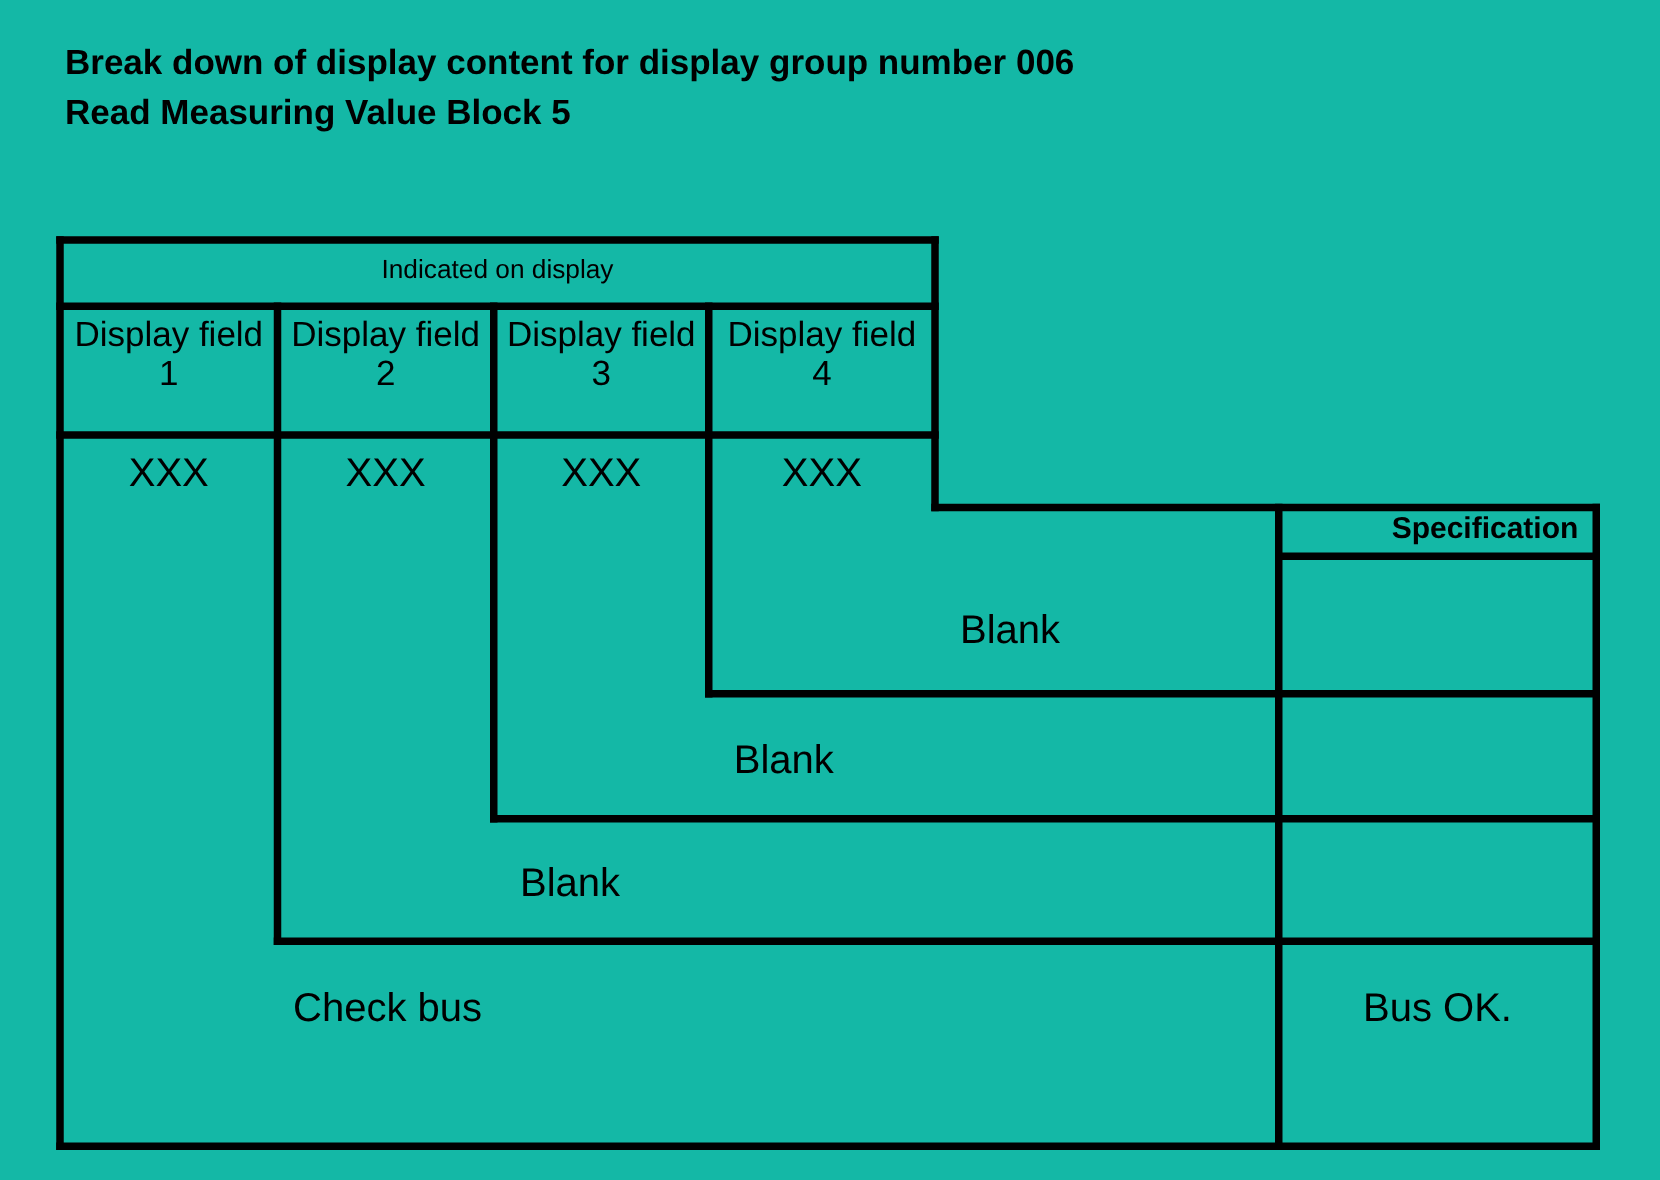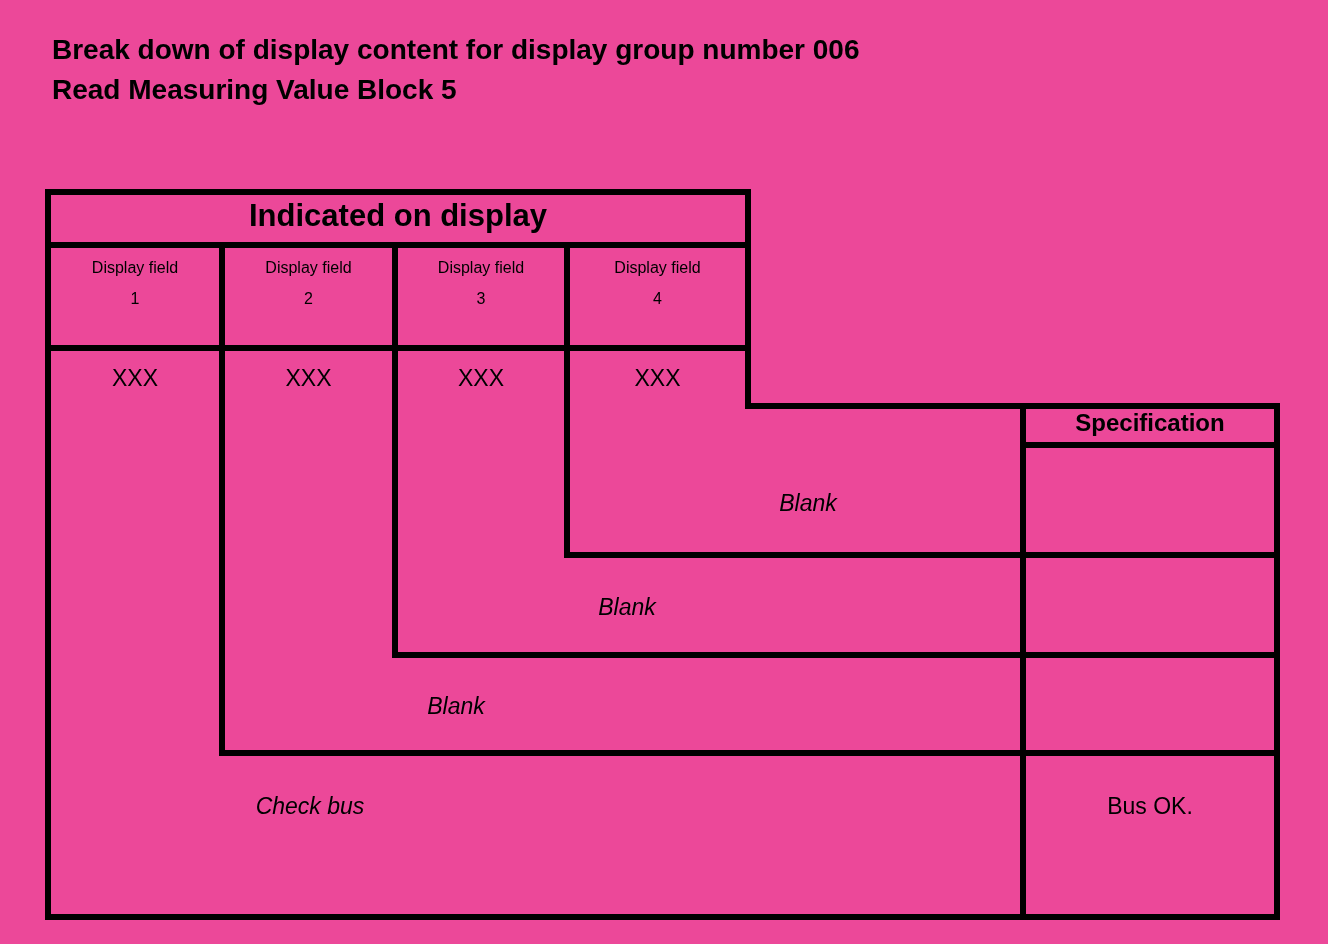--- a/index.html
+++ b/index.html
@@ -4,21 +4,21 @@
 <style>
   html, body {
     margin: 0;
     padding: 0;
     background: #ffffff;
   }
   .canvas {
     position: relative;
     width: 1328px;
     height: 944px;
-    background: #ec4899;
+    background: #14b8a6;
     font-family: "Liberation Sans", "DejaVu Sans", sans-serif;
     color: #000000;
     overflow: hidden;
   }
   .titles {
     position: absolute;
     left: 52px;
     top: 30px;
   }
   .titles div {
@@ -27,54 +27,54 @@
     line-height: 40px;
     white-space: nowrap;
   }
   .ln {
     position: absolute;
     background: #000000;
   }
   .txt {
     position: absolute;
     text-align: center;
-    font-size: 23px;
+    font-size: 32px;
     white-space: nowrap;
   }
   .indicated-header {
     left: 45px;
     top: 189px;
     width: 706px;
     height: 53px;
     line-height: 53px;
-    font-size: 31px;
-    font-weight: bold;
+    font-size: 21px;
+    font-weight: normal;
   }
   .col-head {
     top: 252px;
-    font-size: 16px;
+    font-size: 28px;
     line-height: 31px;
     white-space: normal;
   }
   .xxx {
     top: 359px;
     line-height: 38px;
   }
   .spec-header {
     left: 1026px;
     top: 403px;
     width: 248px;
     line-height: 39px;
     font-size: 24px;
     font-weight: bold;
+    padding-left: 38px;
   }
   .blank-label {
     width: 160px;
     line-height: 34px;
-    font-style: italic;
   }
   .spec-val {
     left: 1026px;
     width: 248px;
     line-height: 34px;
   }
 </style>
 </head>
 <body>
 

